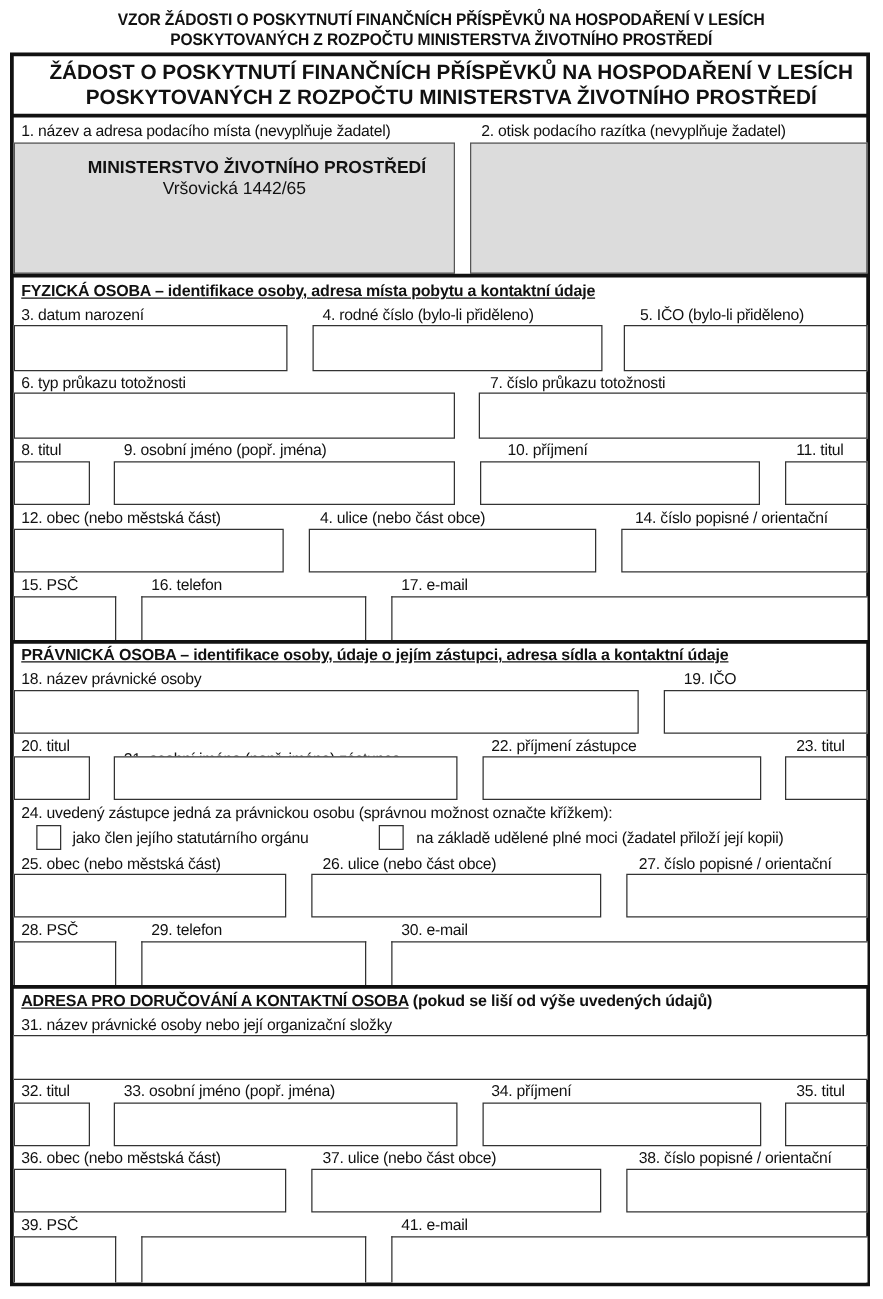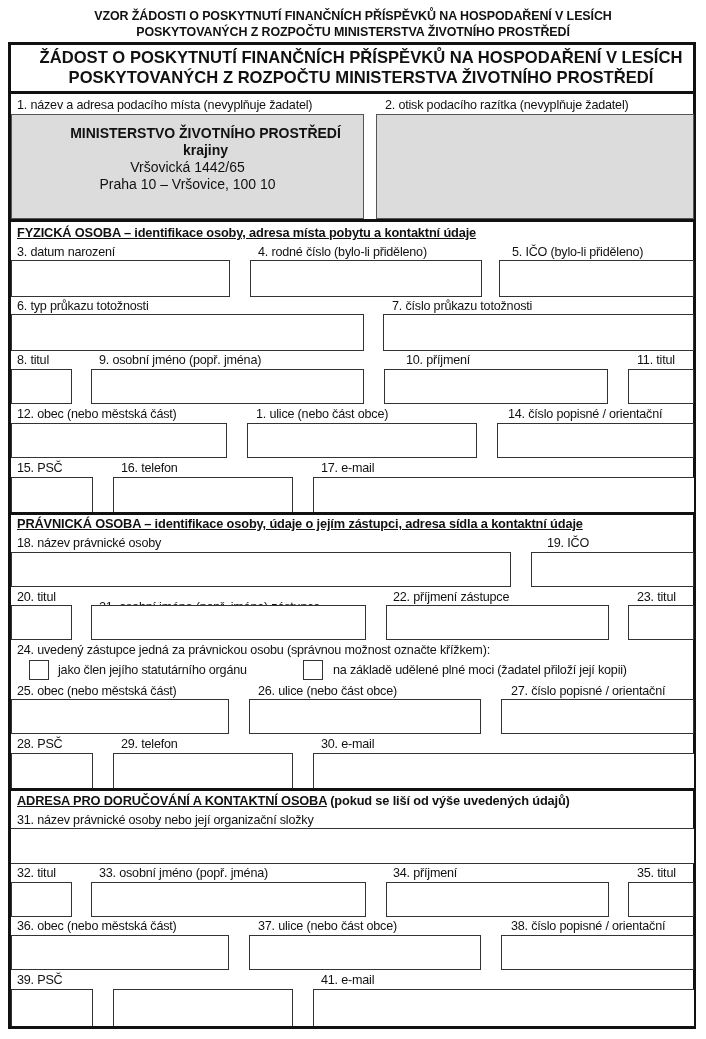--- a/index.html
+++ b/index.html
@@ -33,23 +33,21 @@
   <div>ŽÁDOST O POSKYTNUTÍ FINANČNÍCH PŘÍSPĚVKŮ NA HOSPODAŘENÍ V LESÍCH</div>
   <div>POSKYTOVANÝCH Z ROZPOČTU MINISTERSTVA ŽIVOTNÍHO PROSTŘEDÍ</div>
 </div>
 
 <div class="hline thick" style="top:91px;"></div>
 
 <div class="lbl" style="left:17px;top:98px;">1. název a adresa podacího místa (nevyplňuje žadatel)</div>
 <div class="lbl" style="left:385px;top:98px;">2. otisk podacího razítka (nevyplňuje žadatel)</div>
 <div class="grey addr" style="left:11px;top:114px;width:353px;height:105px;">
   <div class="b">MINISTERSTVO ŽIVOTNÍHO PROSTŘEDÍ</div>
-  <div class="b">krajiny</div>
   <div>Vršovická 1442/65</div>
-  <div>Praha 10 – Vršovice, 100 10</div>
 </div>
 <div class="grey" style="left:376px;top:114px;width:318px;height:105px;"></div>
 
 <div class="hline thick" style="top:219px;"></div>
 
 <div class="sec" style="left:17px;top:225px;"><u>FYZICKÁ OSOBA – identifikace osoby, adresa místa pobytu a kontaktní údaje</u></div>
 <div class="lbl" style="left:17px;top:245px;">3. datum narození</div>
 <div class="lbl" style="left:258px;top:245px;">4. rodné číslo (bylo-li přiděleno)</div>
 <div class="lbl" style="left:512px;top:245px;">5. IČO (bylo-li přiděleno)</div>
 <div class="box" style="left:11px;top:260px;width:219px;height:37px;"></div>
@@ -64,21 +62,21 @@
 <div class="lbl" style="left:17px;top:353px;">8. titul</div>
 <div class="lbl" style="left:99px;top:353px;">9. osobní jméno (popř. jména)</div>
 <div class="lbl" style="left:406px;top:353px;">10. příjmení</div>
 <div class="lbl" style="left:637px;top:353px;">11. titul</div>
 <div class="box" style="left:11px;top:369px;width:61px;height:35px;"></div>
 <div class="box" style="left:91px;top:369px;width:273px;height:35px;"></div>
 <div class="box" style="left:384px;top:369px;width:224px;height:35px;"></div>
 <div class="box" style="left:628px;top:369px;width:66px;height:35px;"></div>
 
 <div class="lbl" style="left:17px;top:407px;">12. obec (nebo městská část)</div>
-<div class="lbl" style="left:256px;top:407px;">1. ulice (nebo část obce)</div>
+<div class="lbl" style="left:256px;top:407px;">4. ulice (nebo část obce)</div>
 <div class="lbl" style="left:508px;top:407px;">14. číslo popisné / orientační</div>
 <div class="box" style="left:11px;top:423px;width:216px;height:35px;"></div>
 <div class="box" style="left:247px;top:423px;width:230px;height:35px;"></div>
 <div class="box" style="left:497px;top:423px;width:197px;height:35px;"></div>
 
 <div class="lbl" style="left:17px;top:461px;">15. PSČ</div>
 <div class="lbl" style="left:121px;top:461px;">16. telefon</div>
 <div class="lbl" style="left:321px;top:461px;">17. e-mail</div>
 <div class="box" style="left:11px;top:477px;width:82px;height:36px;border-bottom:none;"></div>
 <div class="box" style="left:113px;top:477px;width:180px;height:36px;border-bottom:none;"></div>

